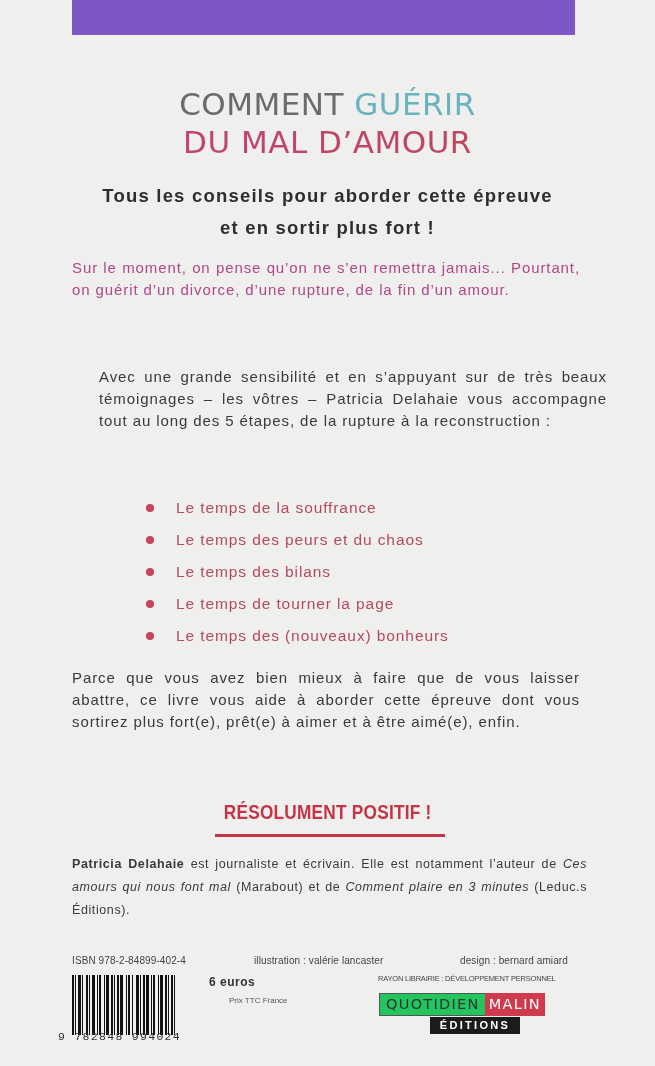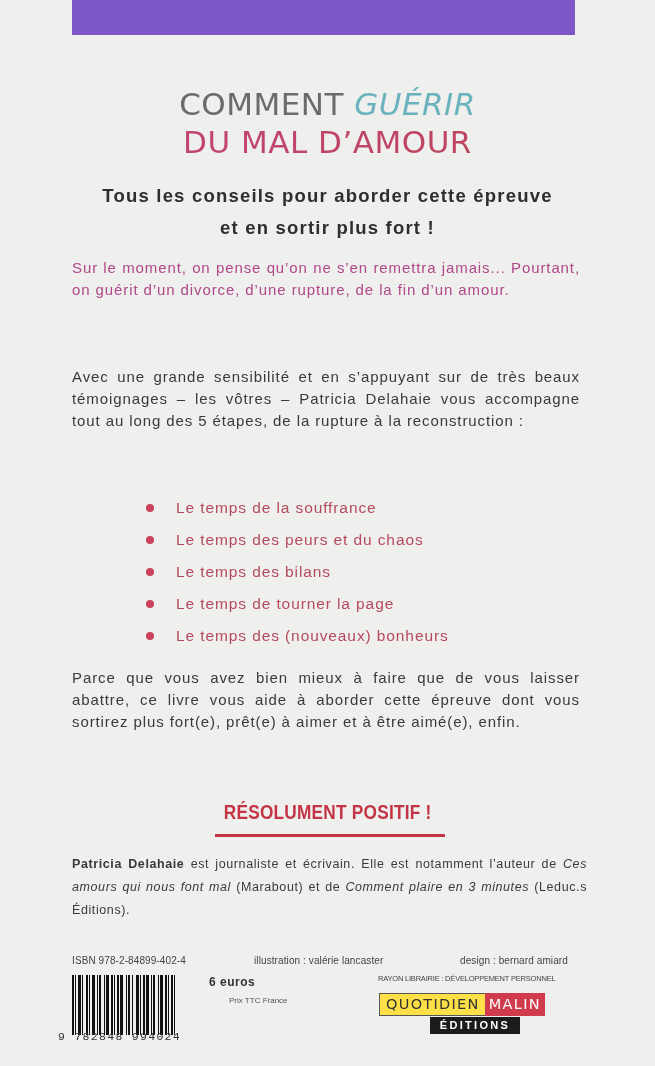--- a/index.html
+++ b/index.html
@@ -6,47 +6,47 @@
     body {
       width:655px; height:1066px; overflow:hidden;
       background:#efefed;
       font-family:"Liberation Sans", sans-serif;
       color:#3a3a3a;
       position:relative;
     }
     .topbar { position:absolute; left:72px; top:0; width:503px; height:35px; background:#7d57c6; }
     .title { position:absolute; left:0; width:655px; text-align:center; font-family:"DejaVu Sans", sans-serif; font-weight:normal; letter-spacing:0.5px; }
     .title1 { top:86px; font-size:31px; color:#6b6b6b; }
-    .title1 .accent { color:#6ab3be;font-style:italic; }
+    .title1 .accent { color:#6ab3be; }
     .title2 { top:124px; font-size:31px; background:linear-gradient(90deg,#c0417f,#c0446a 50%,#b8474f); -webkit-background-clip:text; background-clip:text; color:transparent; }
     .tagline { position:absolute; left:0; top:180px; width:655px; text-align:center; font-size:18.5px; font-weight:bold; line-height:32px; color:#2e2e2e; letter-spacing:1.2px; }
     .para { position:absolute; left:72px; width:508px; font-size:15px; line-height:22px; text-align:justify; letter-spacing:0.9px; }
     .p-pink { top:257px; color:#b0488a; }
-    .p-main { top:366px; color:#3a3a3a; }
+    .p-main { top:366px; color:#3a3a3a;margin-left:27px; }
     .p-end { top:667px; color:#3a3a3a; }
     .list { position:absolute; left:146px; top:492px; margin:0; padding:0; list-style:none; }
     .list li { height:32px; line-height:32px; font-size:15.5px; color:#b64a5d; letter-spacing:0.9px; display:flex; align-items:center; }
     .bullet { width:8px; height:8px; border-radius:50%; background:#c9435a; margin-right:22px; display:inline-block; }
     .slogan { position:absolute; left:0; width:655px; top:800px; text-align:center; }
     .slogan span { display:inline-block; font-family:"Liberation Sans", sans-serif; font-weight:bold; font-size:21px; color:#c43446; transform:scaleX(0.82); letter-spacing:0.3px; }
     .slogan-line { position:absolute; left:215px; top:834px; width:230px; height:3px; background:#c43446; }
     .bio { position:absolute; left:72px; top:853px; width:515px; font-size:12.5px; line-height:23px; color:#3a3a3a; letter-spacing:0.6px; text-align:justify; }
     .bio b { font-weight:bold; }
     .small { position:absolute; font-size:10px; color:#444; letter-spacing:0.1px; }
     .isbn { left:72px; top:955px; }
     .illus { left:254px; top:955px; }
     .design { left:460px; top:955px; }
     .rayon { left:378px; top:974px; font-size:7.5px; letter-spacing:-0.2px; }
     .barcode { position:absolute; left:72px; top:975px; width:128px; height:60px; display:flex; align-items:stretch; }
     .barcode i { display:block; background:#111; }
     .barcode-digits { position:absolute; left:58px; top:1030px; font-family:"Liberation Mono", monospace; font-size:11.5px; color:#333; letter-spacing:1.3px; }
     .price { position:absolute; left:209px; top:975px; font-size:12px; font-weight:bold; color:#333; letter-spacing:0.5px; }
     .price-note { position:absolute; left:209px; top:996px; font-size:8px; color:#555;padding-left:20px; }
     .logo { position:absolute; left:379px; top:993px; height:23px; display:flex; }
-    .logo .q { border:1px solid #555; border-right:none; background:#fde047; color:#333; font-family:"DejaVu Sans", sans-serif; font-size:14.5px; padding:0 5px 0 6px; line-height:21px; letter-spacing:1.3px; }
+    .logo .q { border:1px solid #555; border-right:none; background:#22c55e; color:#333; font-family:"DejaVu Sans", sans-serif; font-size:14.5px; padding:0 5px 0 6px; line-height:21px; letter-spacing:1.3px; }
     .logo .m { background:#cf3a4d; color:#fff; font-family:"DejaVu Sans", sans-serif; font-size:14.5px; padding:0 4px; line-height:23px; letter-spacing:1.3px; }
     .editions { position:absolute; left:430px; top:1017px; width:90px; height:17px; background:#1c1c1c; color:#fff; font-size:11px; font-weight:bold; letter-spacing:2.3px; text-align:center; line-height:17px; }
   </style>
 </head>
 <body>
 
 <div class="topbar"></div>
 
 <div class="title title1"><span>COMMENT </span><span class="accent">GUÉRIR</span></div>
 <div class="title title2">DU MAL D’AMOUR</div>

